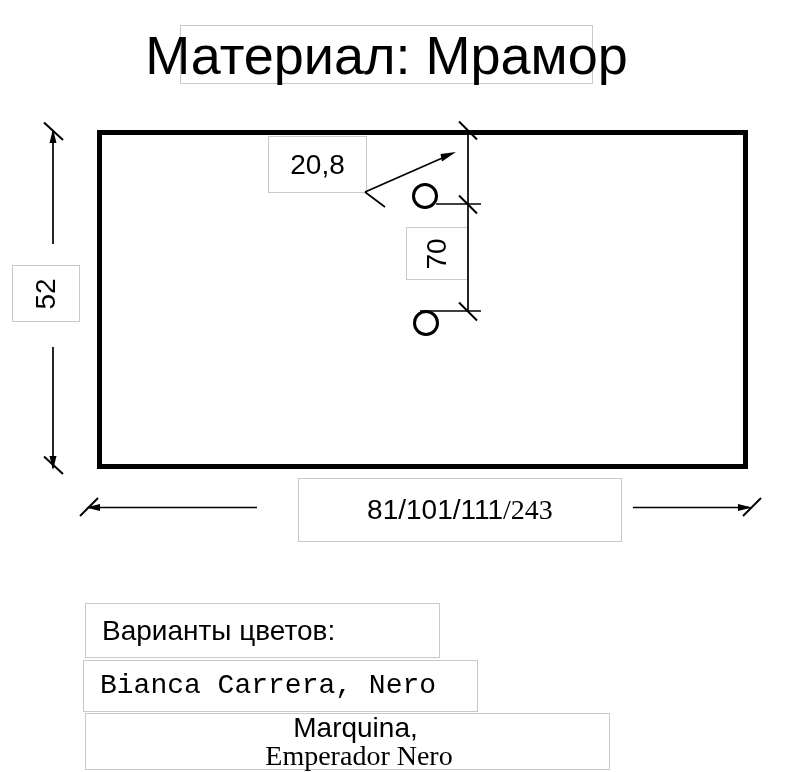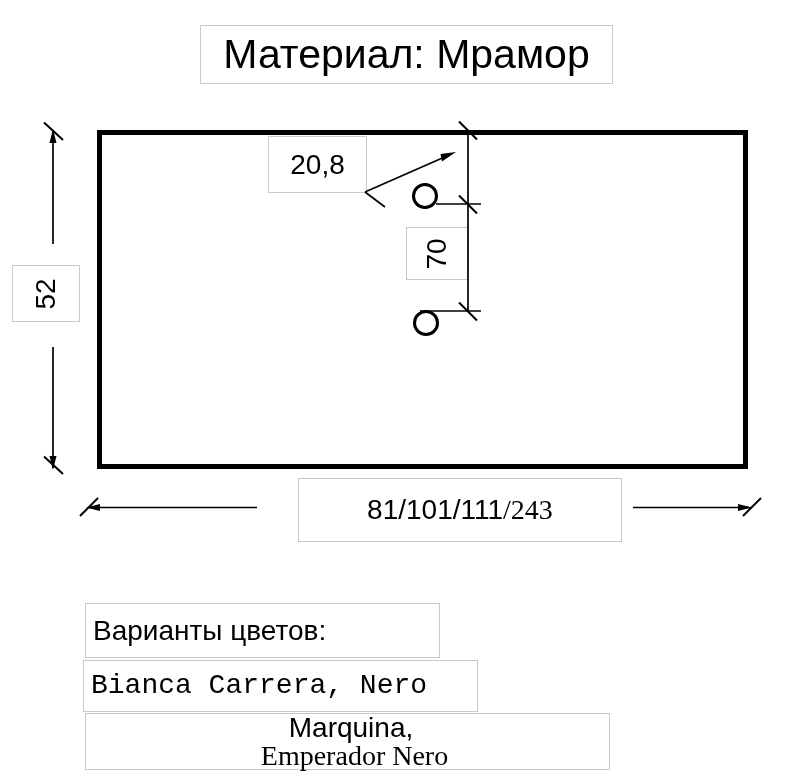--- a/index.html
+++ b/index.html
@@ -16,24 +16,24 @@
     background:#ffffff;
     border:1px solid #c9c9c9;
     display:flex;
     align-items:center;
     justify-content:center;
     font-size:28px;
     line-height:1;
     white-space:pre;
     box-sizing:border-box;
   }
-  .label.left{justify-content:flex-start;padding-left:7px;}
+  .label.left{justify-content:flex-start;padding-left:16px;}
   .serif{font-family:"Liberation Serif", serif;}
   .rot{transform:rotate(-90deg);white-space:nowrap;}
-  .title{font-size:41px;margin-left:20px;}
+  .title{font-size:54px;}
   svg.overlay{
     position:absolute;left:0;top:0;
     pointer-events:none;
   }
 </style>
 </head>
 <body>
 
 <div class="canvas">
 

